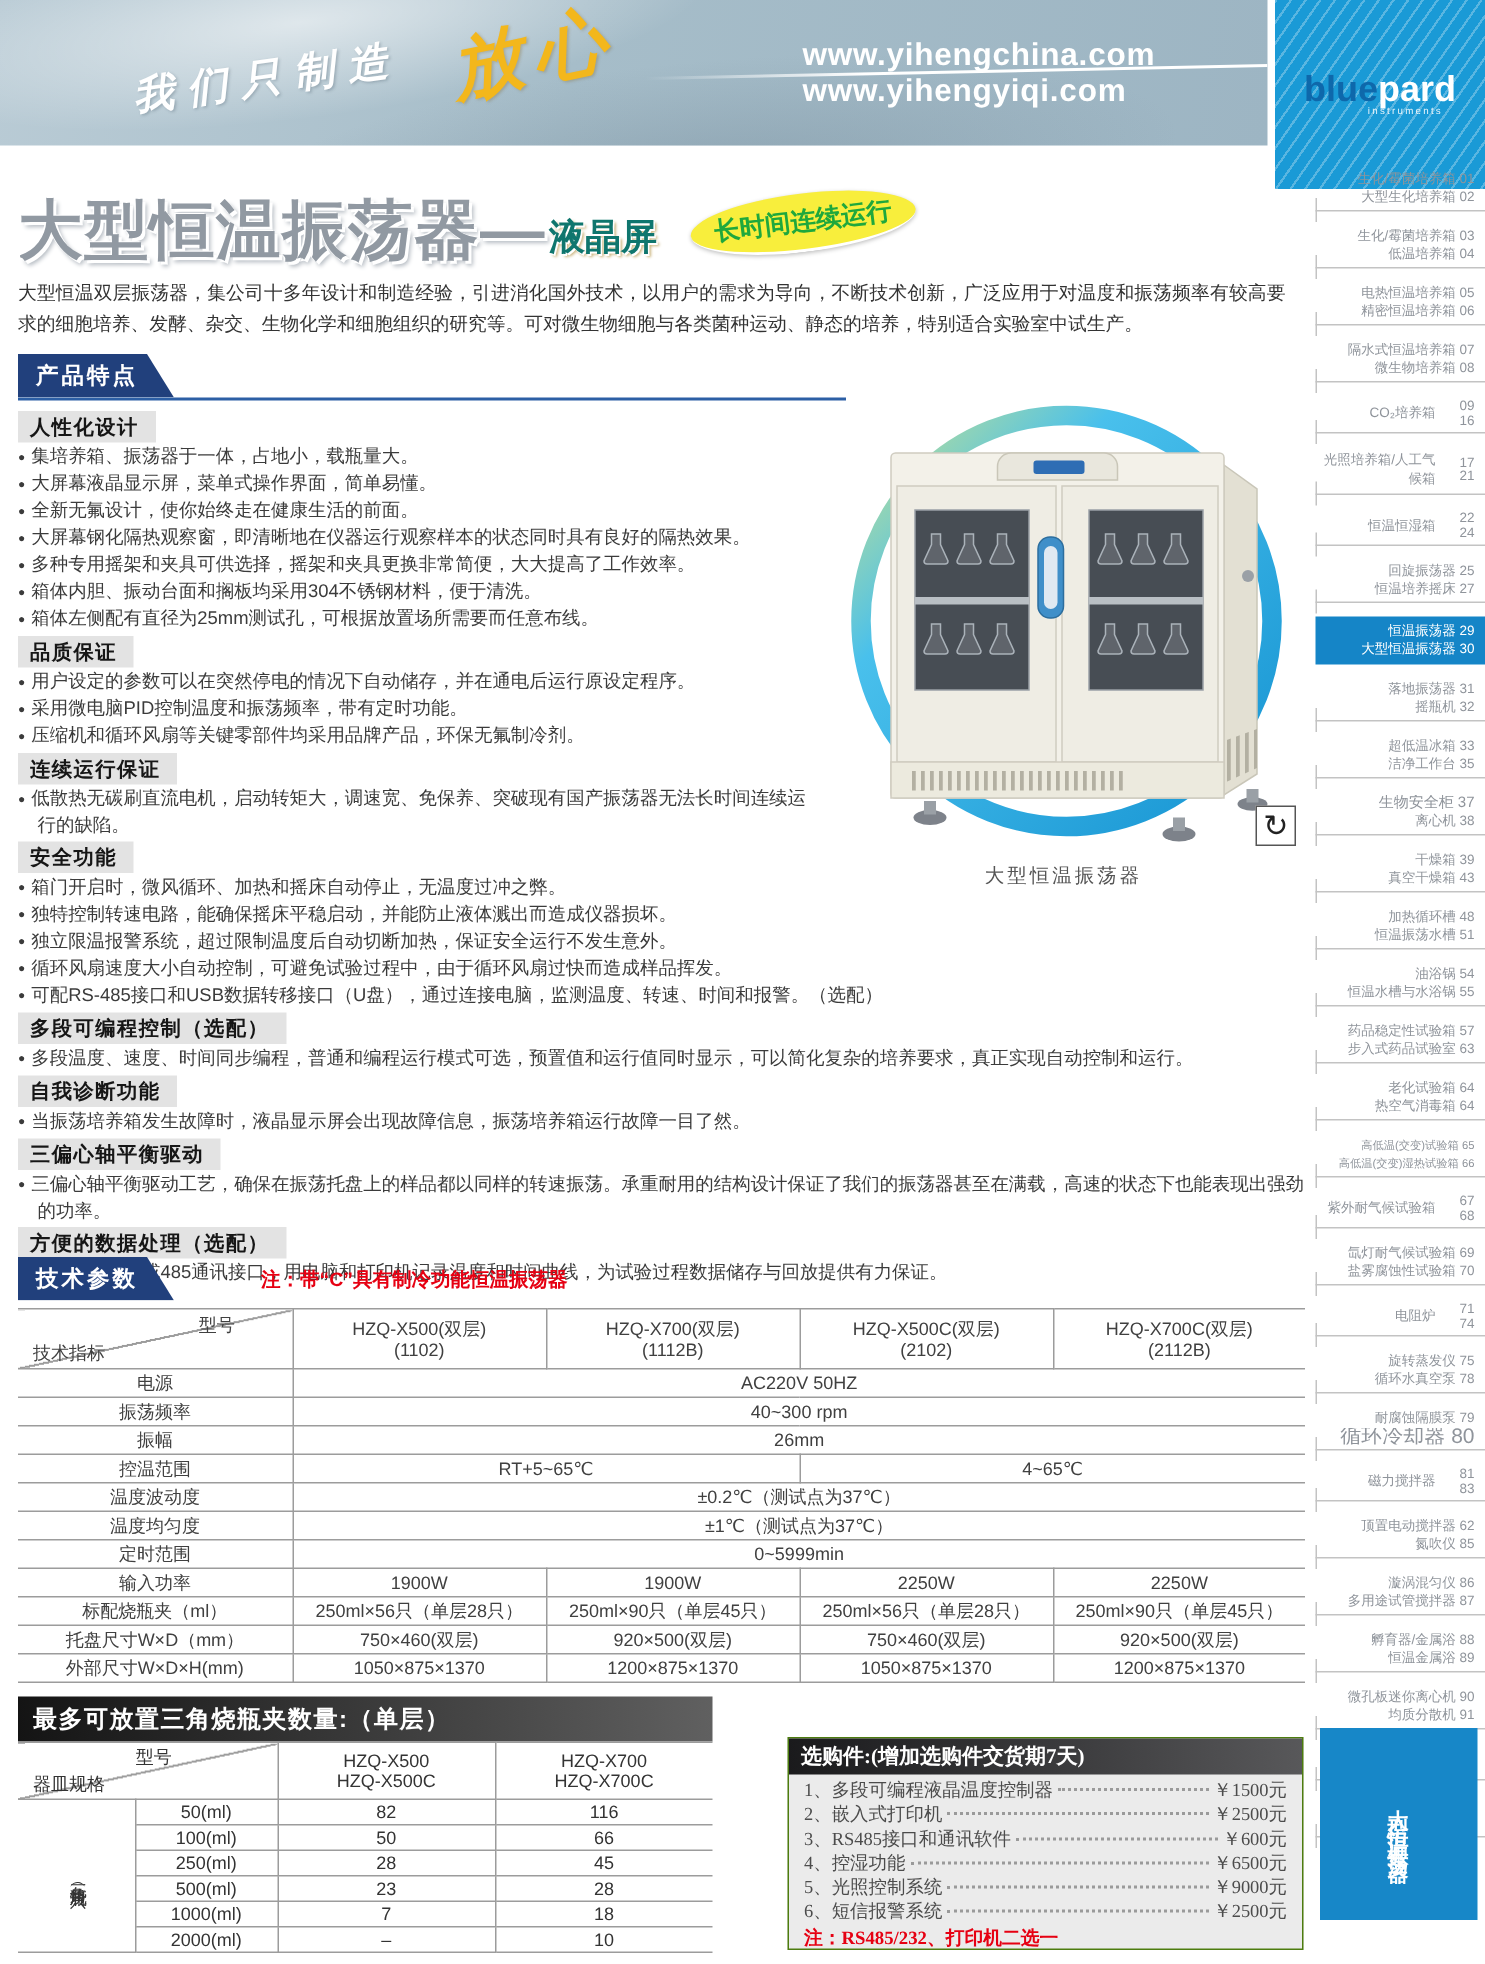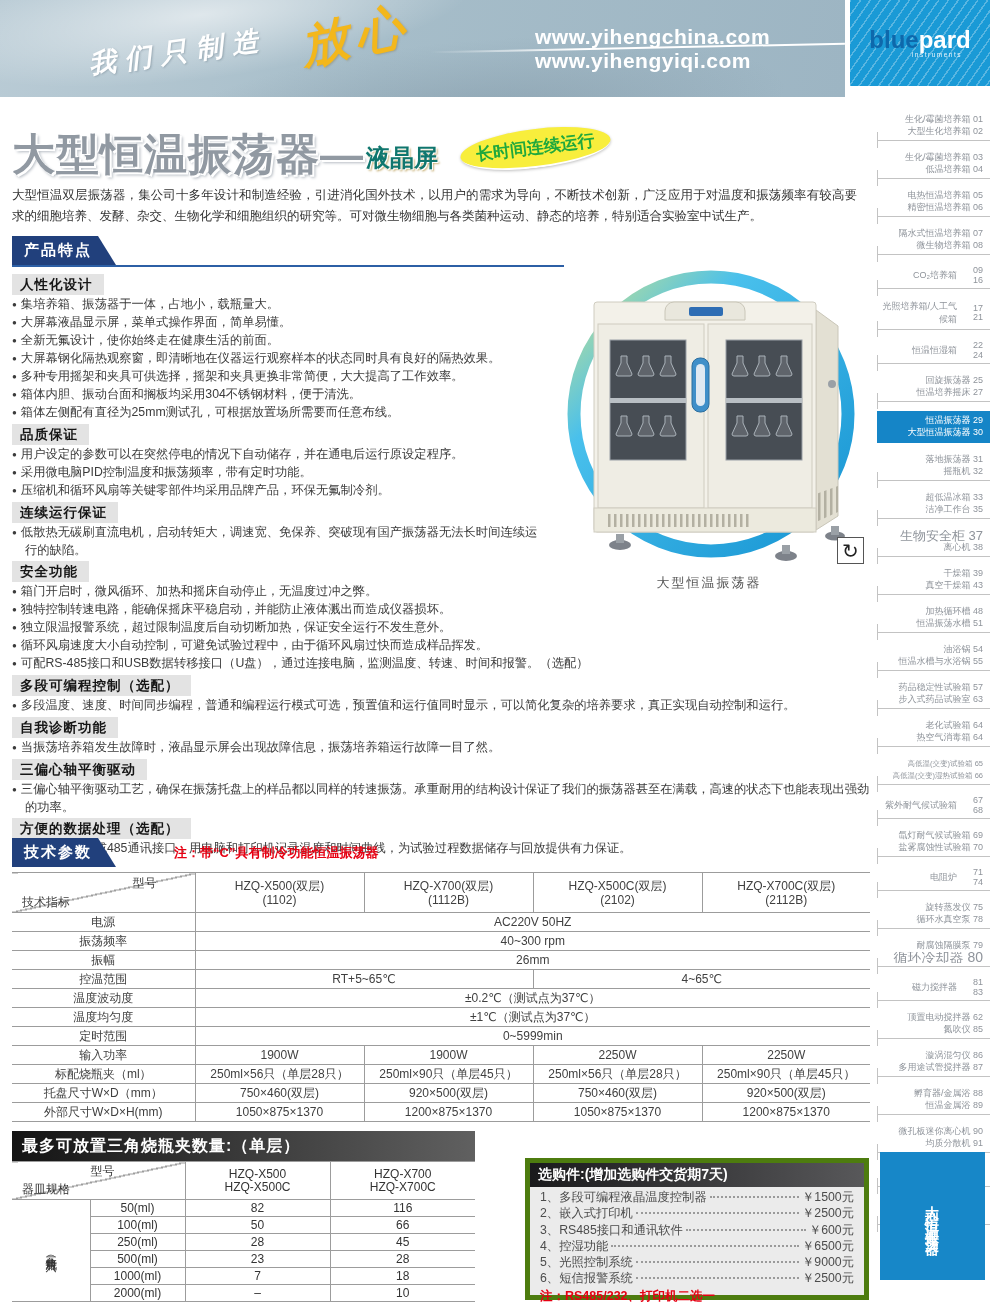--- a/index.html
+++ b/index.html
@@ -16,21 +16,21 @@
   .hdr-line { position:absolute; left:430px; top:47px; width:415px; height:2px;
     background:linear-gradient(90deg, rgba(255,255,255,0), #fff 35%, #fff); transform:rotate(-1.2deg); }
   .slogan { position:absolute; left:88px; top:34px; transform:rotate(-8deg); color:#fff;
     font-size:27px; font-weight:bold; font-style:italic; letter-spacing:9px; text-shadow:1px 1px 2px rgba(40,60,75,.25); white-space:nowrap; }
   .slogan-accent { position:absolute; left:300px; top:4px; transform:rotate(-12deg); color:#f3b71c;
     font-size:48px; font-weight:bold; font-style:italic; letter-spacing:8px; white-space:nowrap;
     text-shadow:1px 1px 2px rgba(120,80,0,.25); }
   .urls { position:absolute; left:535px; top:0; width:310px; height:97px; display:flex;
     flex-direction:column; justify-content:center; padding:8px 0; }
   .url { color:#fff; font-weight:bold; font-size:21px; letter-spacing:.5px; }
-  .logo-box { position:absolute; left:850px; top:0; width:140px; height:86px; background:#1a9ad6;
+  .logo-box { position:absolute; left:850px; top:0; width:140px; height:126px; background:#1a9ad6;
     background-image:repeating-linear-gradient(125deg, rgba(255,255,255,.28) 0 1.5px, rgba(255,255,255,0) 1.5px 8px);
     display:flex; flex-direction:column; align-items:center; justify-content:center; }
   .logo-text { font-size:24px; font-weight:bold; line-height:22px; }
   .logo-blue { color:#0e68ab; } .logo-white { color:#fff; }
   .logo-sub { font-size:6.5px; color:#eaf5fc; letter-spacing:1.5px; align-self:flex-end; margin-right:28px; }
 
   
   .sidebar { position:absolute; left:877px; top:112px; width:113px; }
   .sb-group { position:relative; text-align:right; color:#8f949b; padding:2px 7px 4px 0; margin-bottom:9px; }
   .sb-group::after { content:""; position:absolute; left:0; right:0; bottom:0; border-bottom:1px solid #c3c3c3; }
@@ -88,21 +88,21 @@
     font-size:16px; padding:5px 10px 4px; letter-spacing:1px; }
   .flask-table { width:463px; font-size:12px; color:#333; }
   .flask-table td { border:1px solid #9c9c9c; text-align:center; height:17px; padding:0 2px; line-height:13px; }
   .flask-table td:first-child { border-left:none; }
   .flask-table td:last-child { border-right:none; }
   .flask-table tr.hdr td { height:38px; }
   .flask-table .corner .c-top { right:70px; }
   .flask-table .vlab { writing-mode:vertical-lr; text-orientation:upright; letter-spacing:1px; font-size:11.5px; padding:4px 0; }
 
   .options { position:absolute; left:525px; top:1158px; width:344px; height:142px;
-    background:#ebebeb; border:5px solid #4d7c0f; }
+    background:#ebebeb; border:1px solid #4d7c0f;font-family:Liberation Serif, serif; }
   .opt-banner { background:linear-gradient(90deg,#1a1a1c,#58585a); color:#fff; font-weight:bold;
     font-size:14px; padding:3px 8px; }
   .opt-list { padding:2px 0 0; }
   .opt-item { display:flex; align-items:baseline; font-size:12.3px; color:#4c4c4c; padding:0 10px; line-height:16.3px; }
   .opt-leader { flex:1; border-bottom:2px dotted #9a9a9a; margin:0 3px; transform:translateY(-3px); }
   .opt-note { color:#e60012; font-size:12.5px; font-weight:bold; padding:1px 10px; }
 
   .corner-box { position:absolute; left:880px; top:1152px; width:105px; height:128px; background:#1787c8;
     display:flex; align-items:center; justify-content:center; }
   .corner-text { writing-mode:vertical-lr; text-orientation:upright; color:#fff; font-size:14px;
@@ -183,21 +183,21 @@
       </div>
       <div class="sb-group">
         <div class="sb-line" style="font-size:9px">落地振荡器 31</div>
         <div class="sb-line" style="font-size:9px">摇瓶机 32</div>
       </div>
       <div class="sb-group">
         <div class="sb-line" style="font-size:9px">超低温冰箱 33</div>
         <div class="sb-line" style="font-size:9px">洁净工作台 35</div>
       </div>
       <div class="sb-group">
-        <div class="sb-line" style="font-size:13px">生物安全柜 37</div>
+        <div class="sb-line" style="font-size:10px">生物安全柜 37</div>
         <div class="sb-line" style="font-size:9px">离心机 38</div>
       </div>
       <div class="sb-group">
         <div class="sb-line" style="font-size:9px">干燥箱 39</div>
         <div class="sb-line" style="font-size:9px">真空干燥箱 43</div>
       </div>
       <div class="sb-group">
         <div class="sb-line" style="font-size:9px">加热循环槽 48</div>
         <div class="sb-line" style="font-size:9px">恒温振荡水槽 51</div>
       </div>

